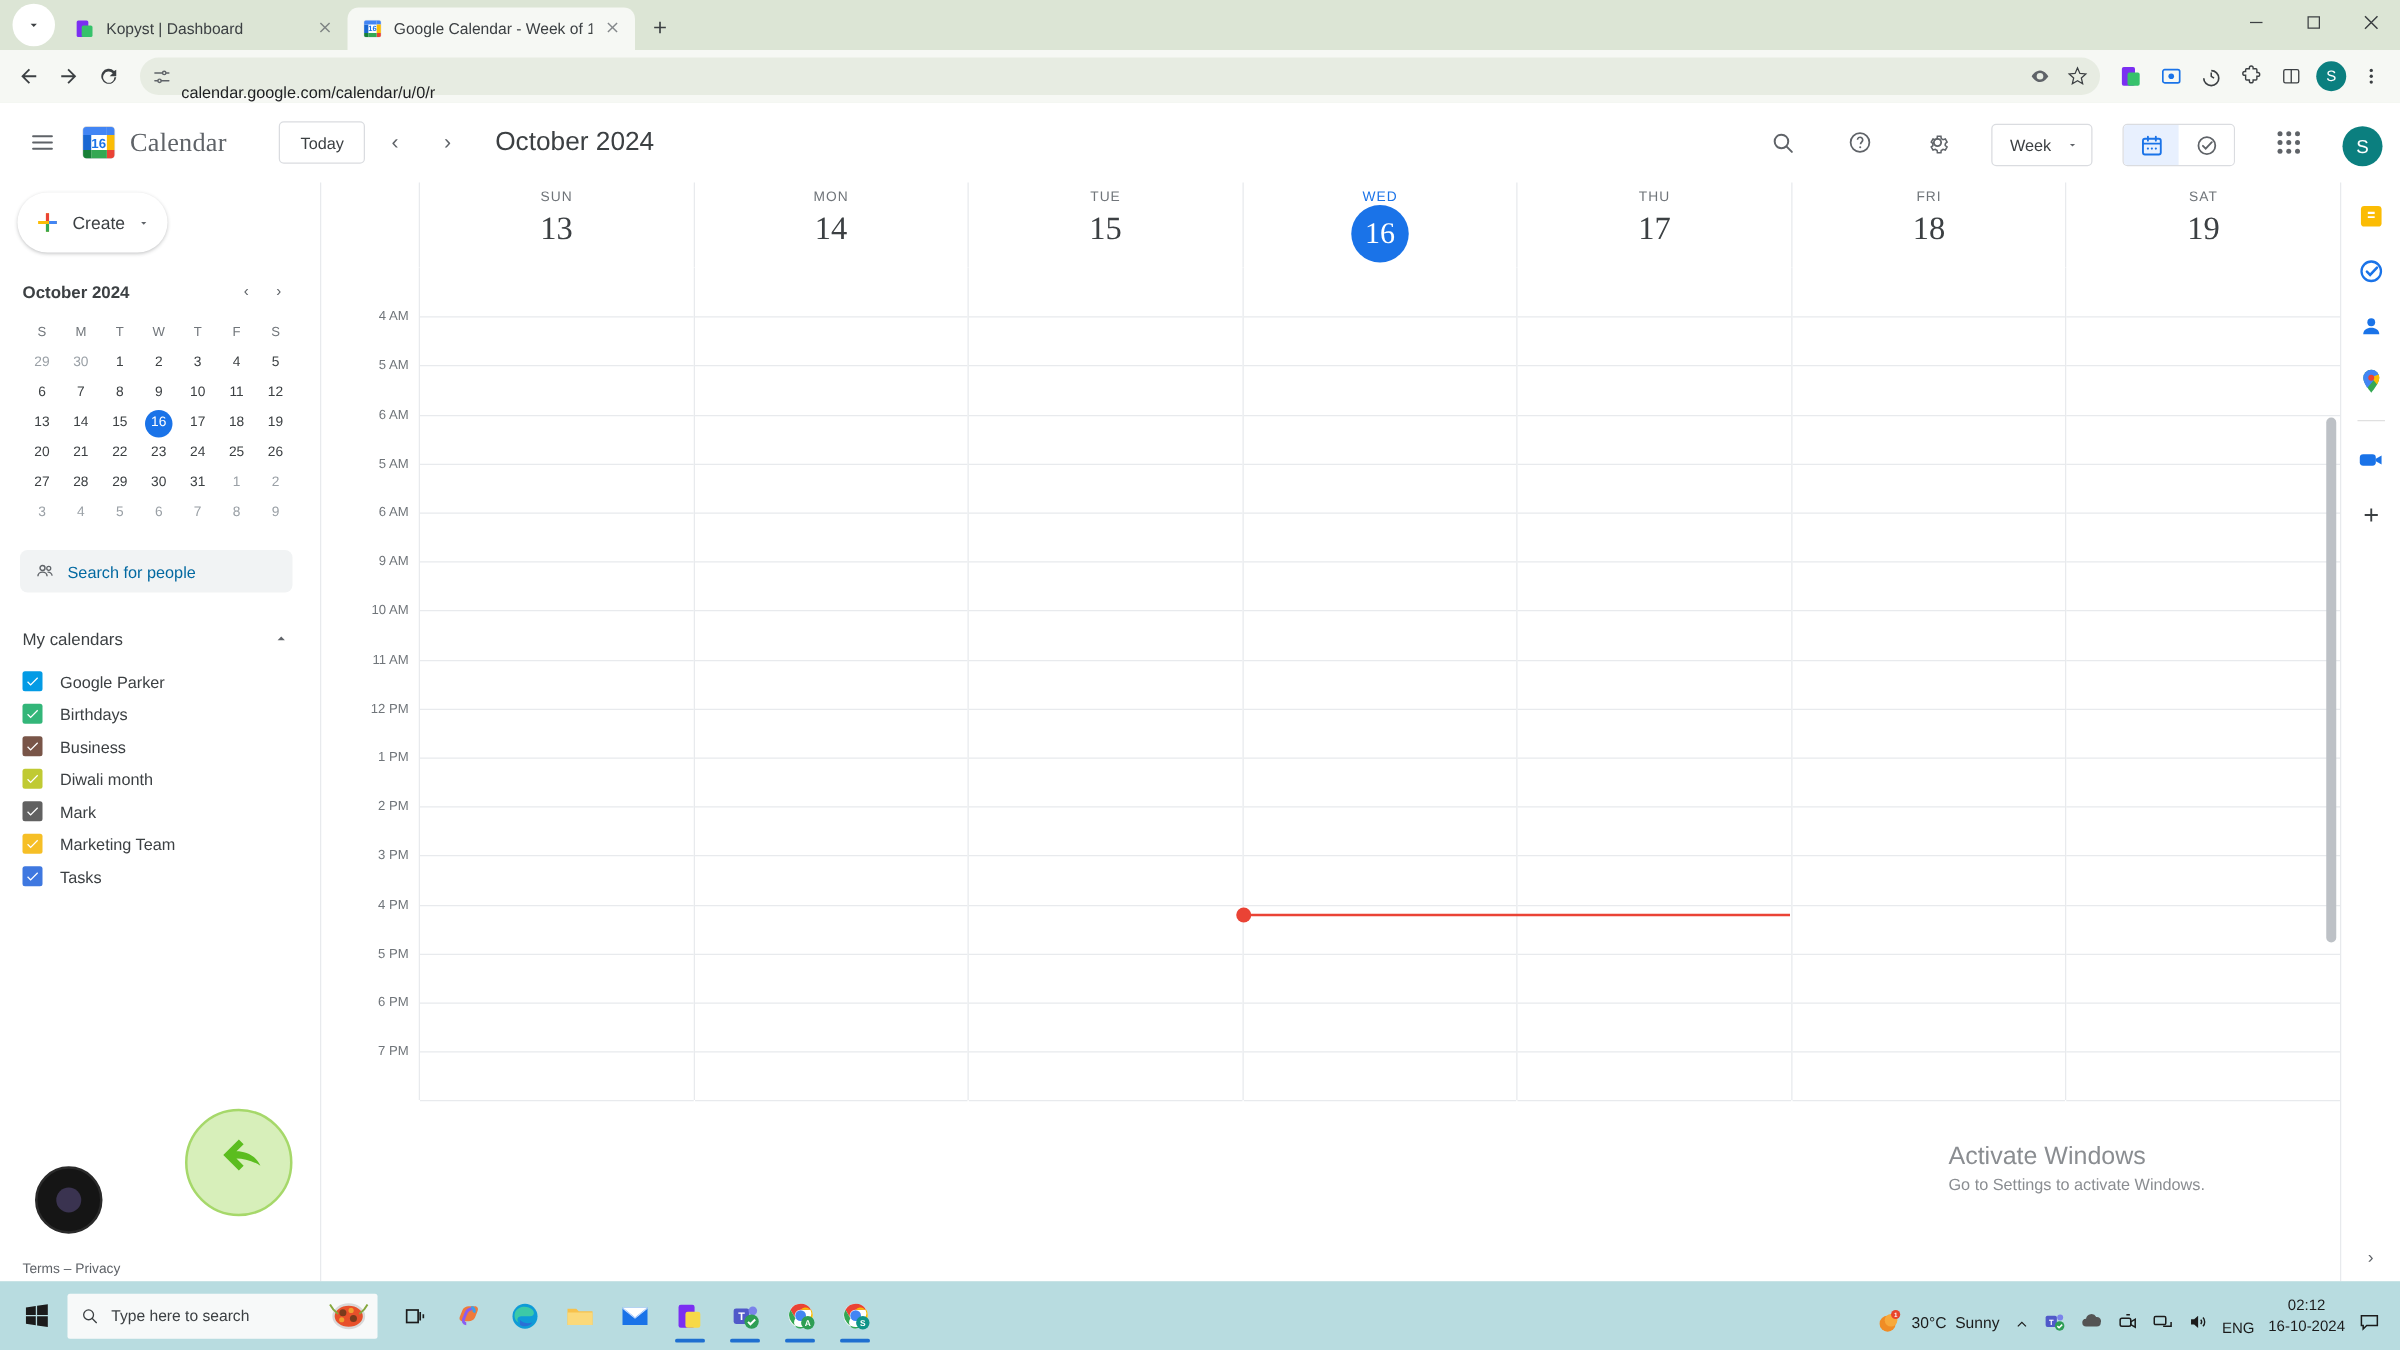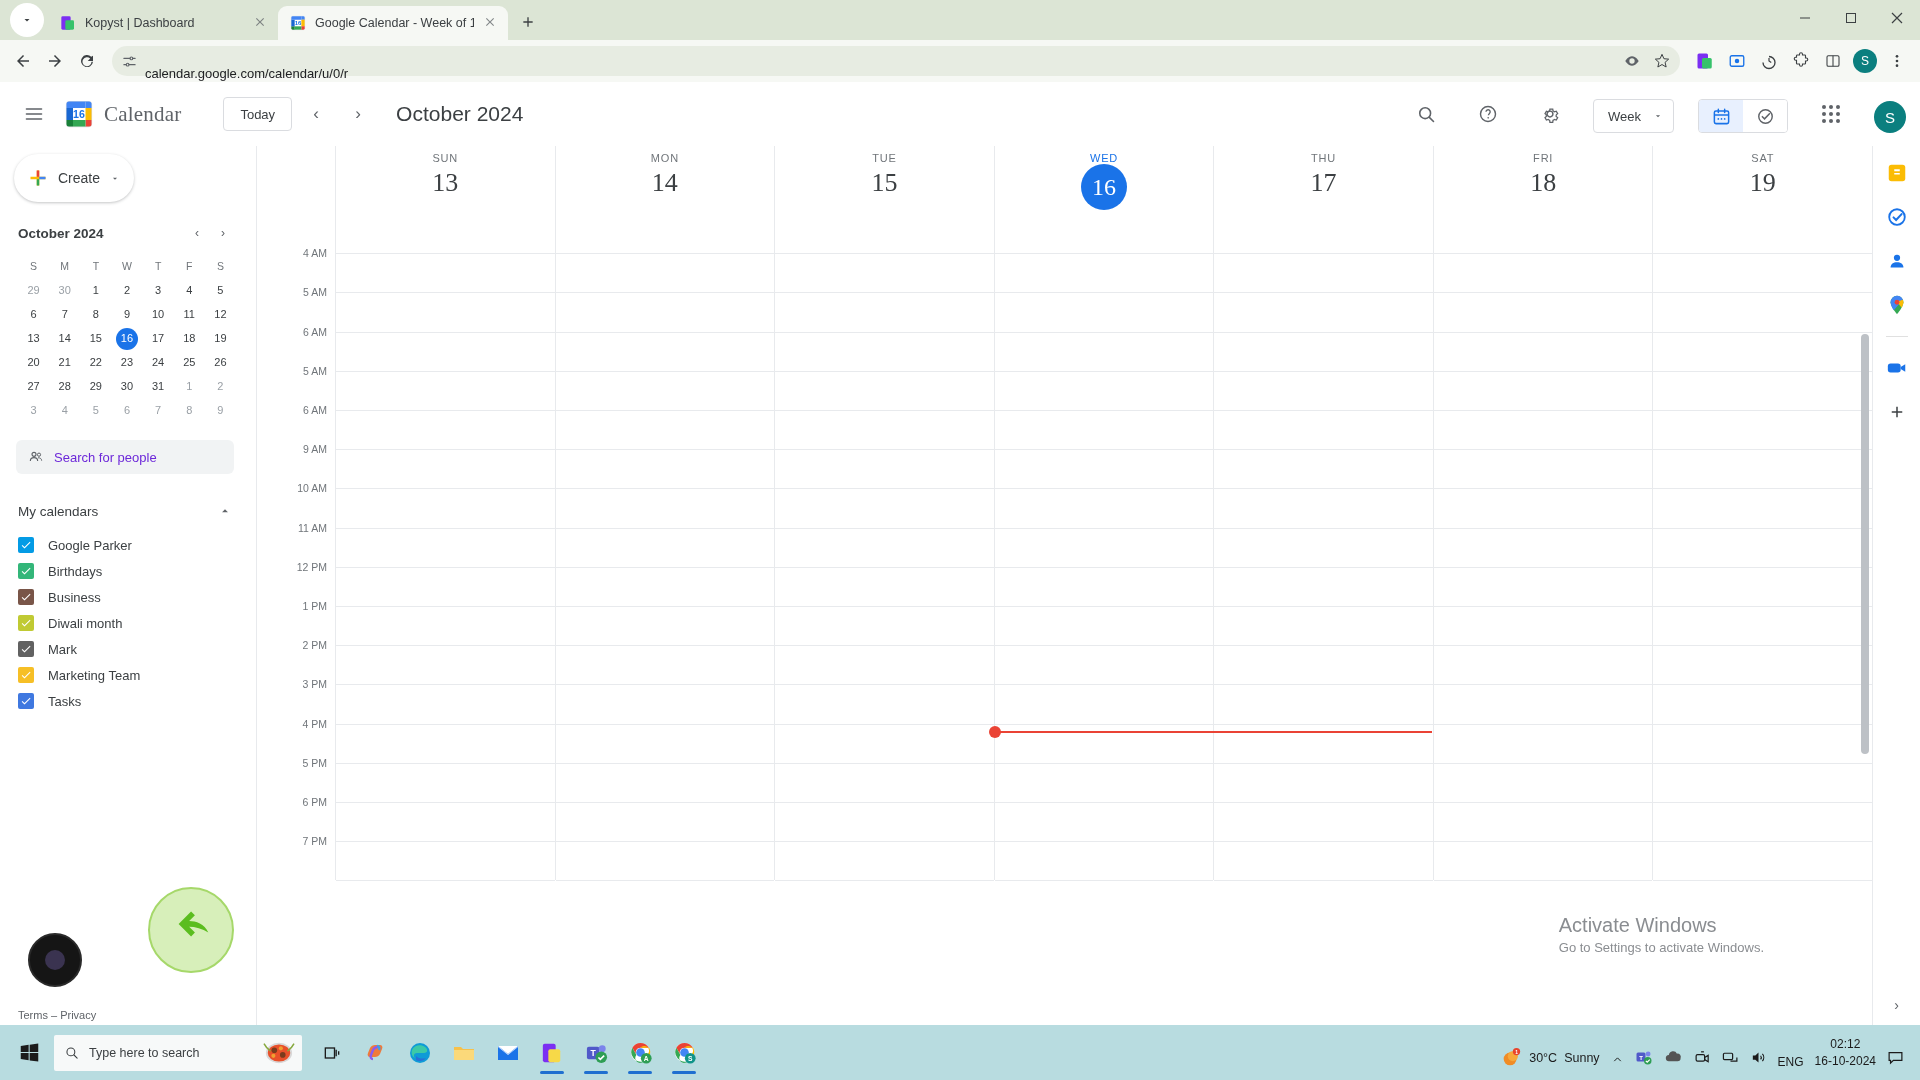--- a/index.html
+++ b/index.html
@@ -86,21 +86,21 @@
   .mini-grid { display: grid; grid-template-columns: repeat(7, 1fr); row-gap: 1px; }
   .mini-dow { font-size: 10.5px; color: #70757a; text-align: center; height: 24px; line-height: 24px; }
   .mini-day { font-size: 11px; color: #3c4043; text-align: center; height: 23px; line-height: 23px; position: relative; }
   .mini-day.muted { color: #9aa0a6; }
   .mini-day.today span {
     display: inline-flex; width: 22px; height: 22px; border-radius: 50%;
     background: #1a73e8; color: #fff; align-items: center; justify-content: center; font-size: 11px;
   }
   .search-people {
     margin: 14px 14px 0 16px; height: 34px; background: #f1f3f4; border-radius: 6px;
-    display: flex; align-items: center; gap: 10px; padding: 0 12px; font-size: 13px; color: #6d28d9;
+    display: flex; align-items: center; gap: 10px; padding: 0 12px; font-size: 13px; color: #0369a1;
   }
   .cal-section { margin: 22px 0 0 18px; }
   .cal-section-head { display: flex; align-items: center; font-size: 13.5px; color: #3c4043; height: 30px; }
   .cal-section-head .t { flex: 1; }
   .cal-list { margin-top: 6px; }
   .cal-item { display: flex; align-items: center; gap: 14px; height: 26px; font-size: 13px; color: #3c4043; }
   .cbx { width: 16px; height: 16px; border-radius: 2px; display: flex; align-items: center; justify-content: center; flex: none; }
   .cbx svg { width: 12px; height: 12px; }
   .terms { position: absolute; bottom: 4px; left: 18px; font-size: 11px; color: #5f6368; }
 

